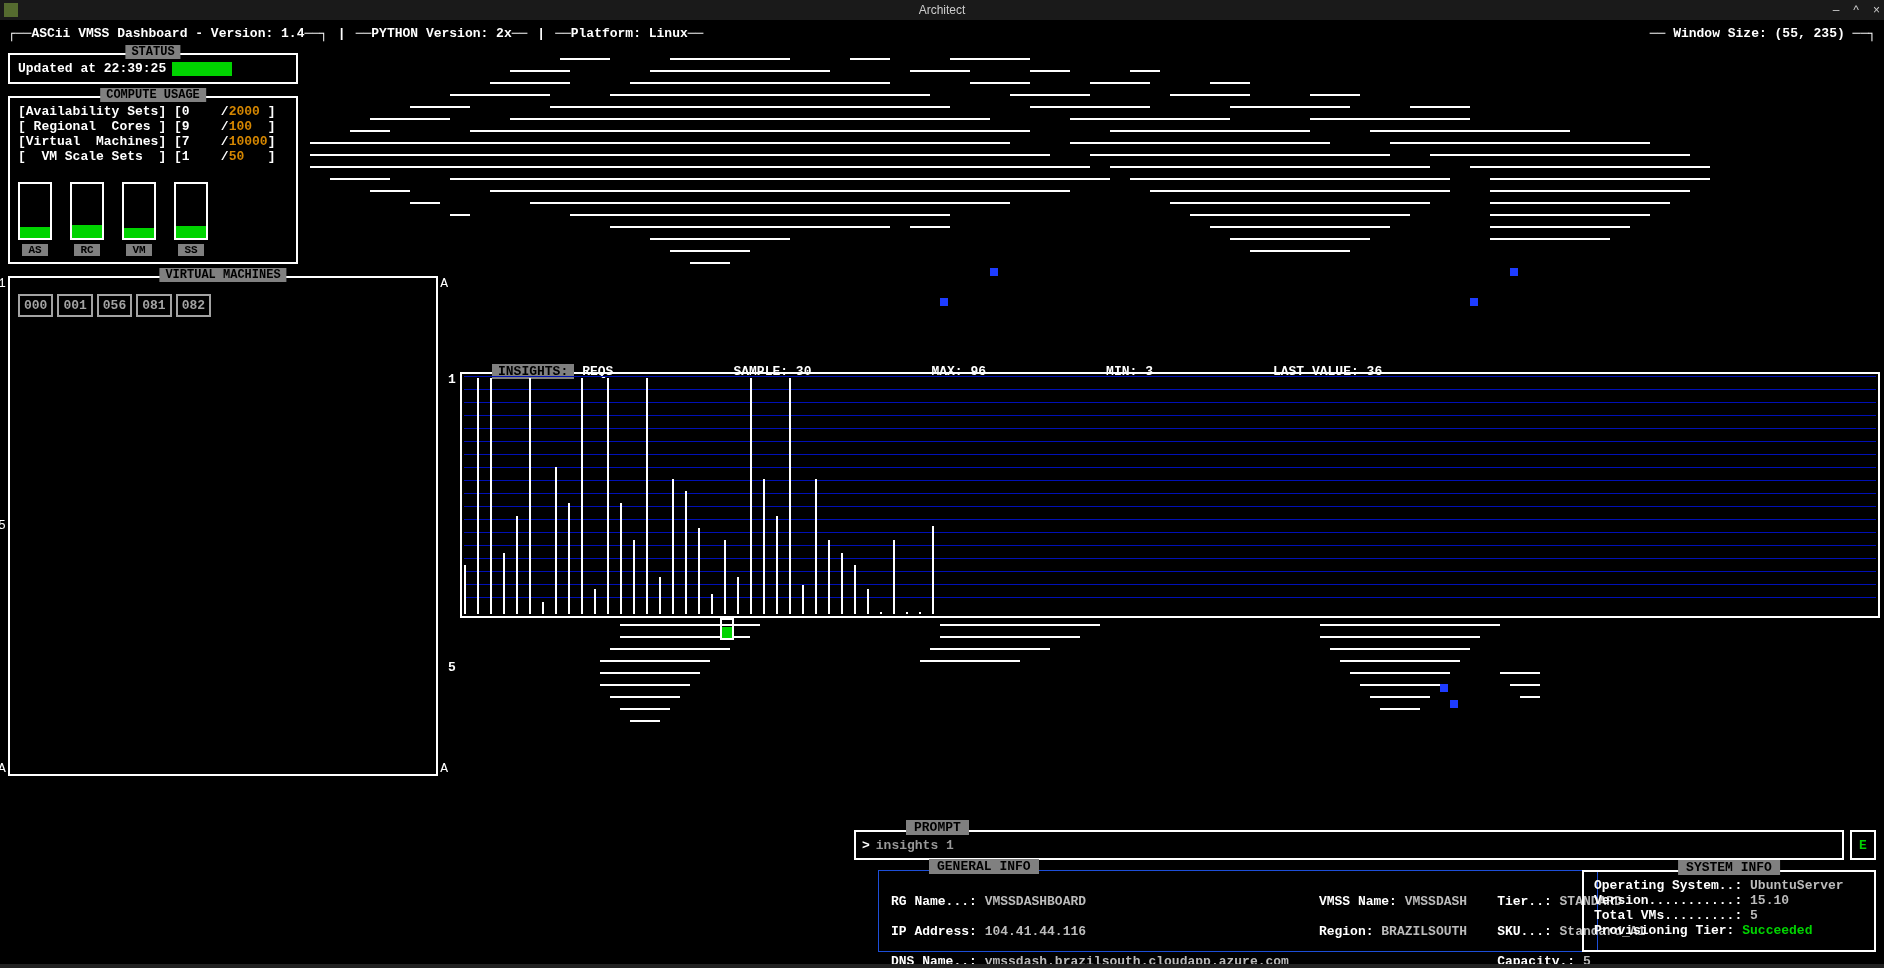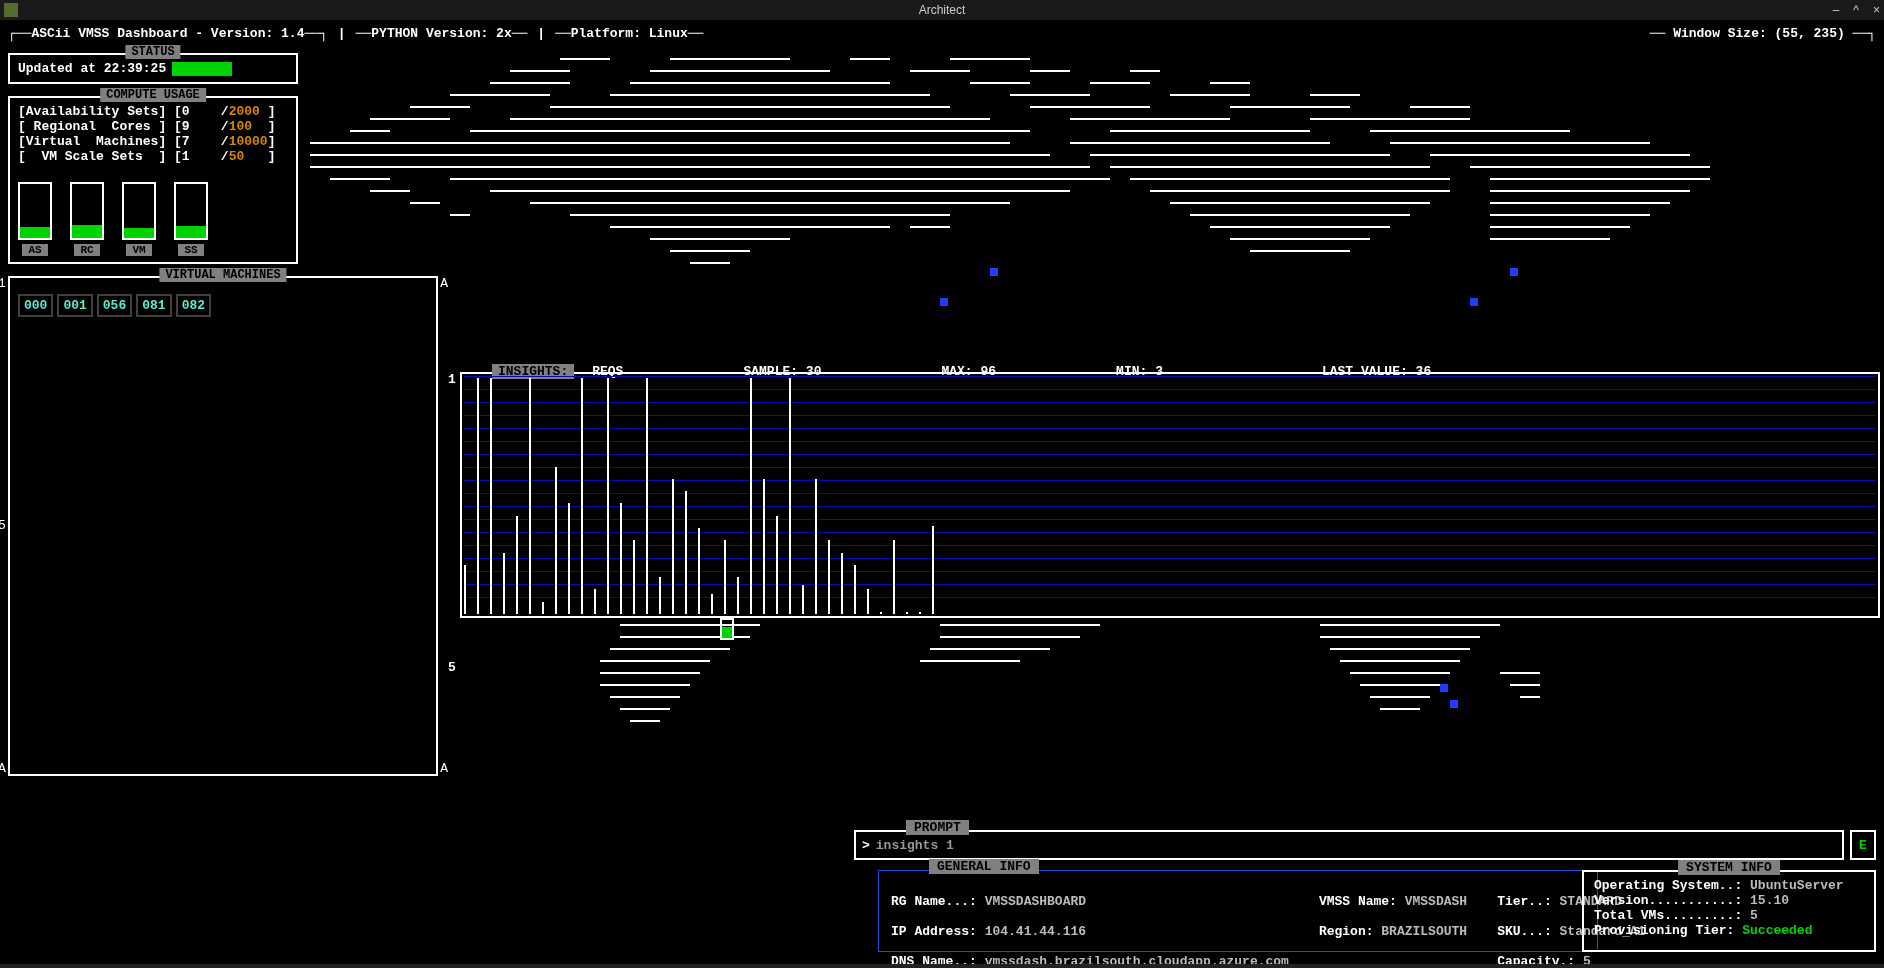--- a/index.html
+++ b/index.html
@@ -68,21 +68,21 @@
 .vm-monitor { width: 430px; margin-top: 12px; }
 .vm-monitor .body { font-weight: bold; }
 .vm-monitor .body .num { color: #fff; }
 
 .virtual-machines {
   width: 430px; margin-top: 12px; height: 500px; position: relative;
 }
 .vm-axis-l { position: absolute; left: -12px; }
 .vm-axis-r { position: absolute; right: -12px; }
 .vm-chips { display: flex; gap: 4px; padding-top: 10px; }
-.vm-chip { border: 2px solid #404040; color: #5eead4; padding: 2px 4px; font-weight: bold; }
+.vm-chip { border: 2px solid #a3a3a3; color: #a3a3a3; padding: 2px 4px; font-weight: bold; }
 
 
 .insights {
   position: absolute;
   left: 460px; top: 352px;
   width: 1420px; height: 246px;
   border: 2px solid #fff;
 }
 .insights-header {
   position: absolute; top: -10px; left: 30px;
@@ -303,25 +303,25 @@
       <div class="dot" style="left: 630px; top: 240px;"></div>
       <div class="dot" style="left: 680px; top: 210px;"></div>
       <div class="dot" style="left: 1160px; top: 240px;"></div>
       <div class="dot" style="left: 1200px; top: 210px;"></div>
     </div>
 
   <span class="insights-axis-1">1</span>
   <div class="insights">
     <div class="insights-header">
       <span class="tag">INSIGHTS:</span>
-      <span class="metric" style="margin-left:18px;">REQS</span>
+      <span class="metric" style="margin-left:8px;">REQS</span>
       <span class="metric"><span>SAMPLE:</span> <span>30</span></span>
       <span class="metric"><span>MAX:</span> <span>96</span></span>
       <span class="metric"><span>MIN:</span> <span>3</span></span>
-      <span class="metric" style="margin-right:0;margin-left:39px;"><span>LAST VALUE:</span> <span>36</span></span>
+      <span class="metric" style="margin-right:0;"><span>LAST VALUE:</span> <span>36</span></span>
     </div>
     <div class="gridlines" id="gridlines">
         <div class="hl" style="top: 0px;"></div>
         <div class="hl" style="top: 13px;"></div>
         <div class="hl" style="top: 26px;"></div>
         <div class="hl" style="top: 39px;"></div>
         <div class="hl" style="top: 52px;"></div>
         <div class="hl" style="top: 65px;"></div>
         <div class="hl" style="top: 78px;"></div>
         <div class="hl" style="top: 91px;"></div>

